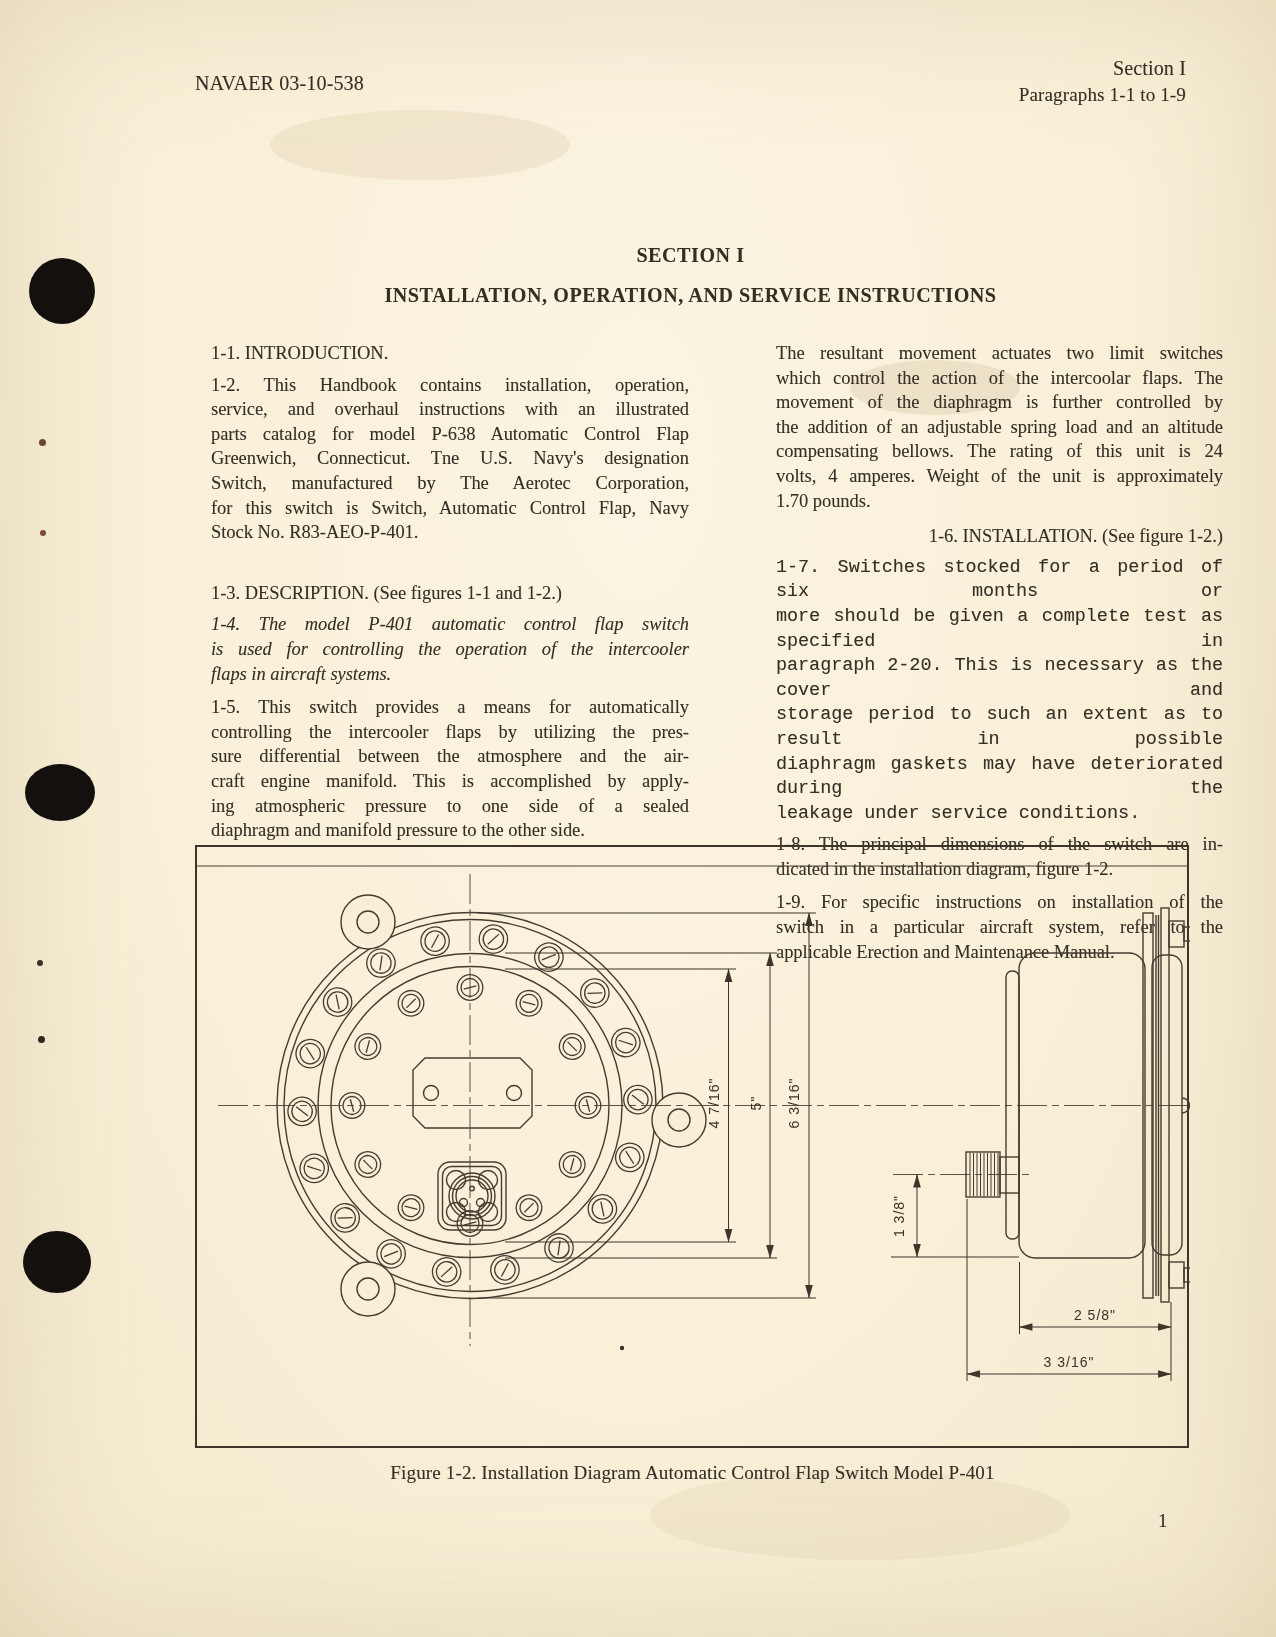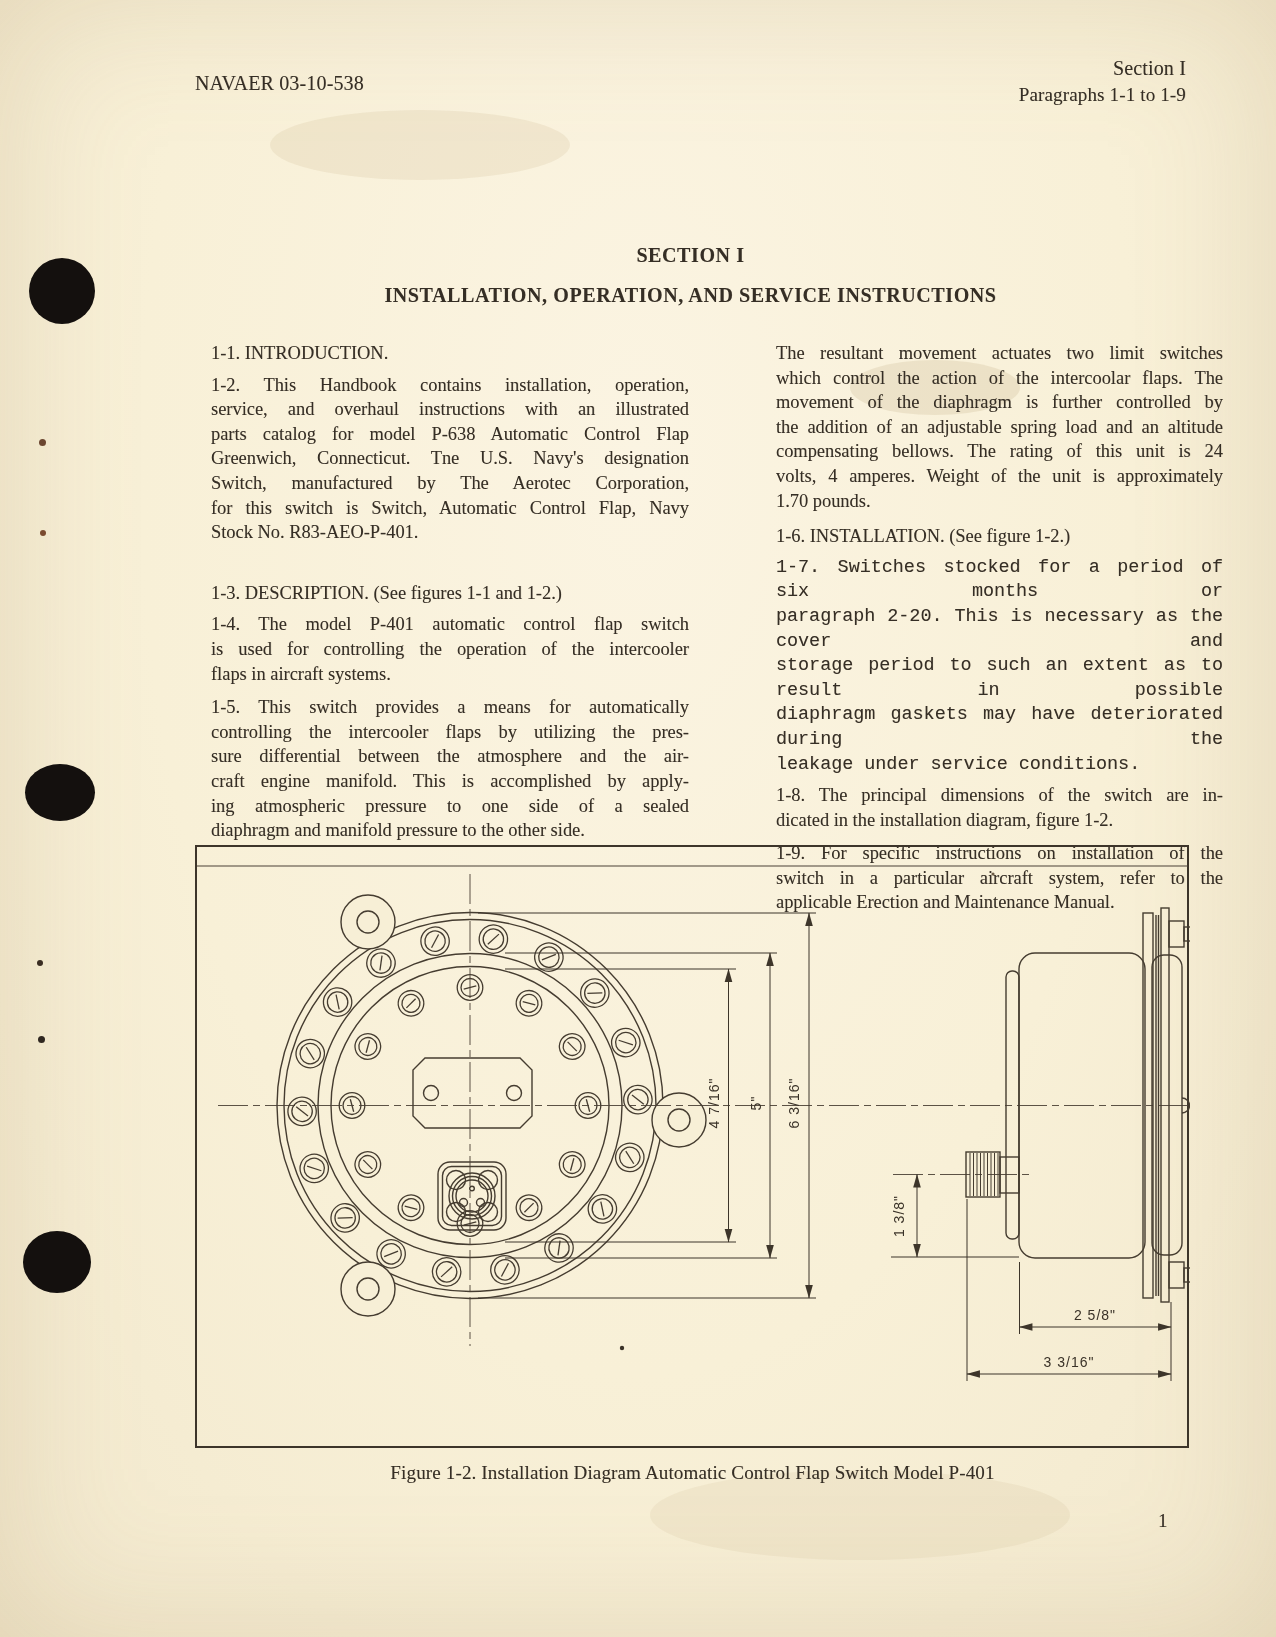--- a/index.html
+++ b/index.html
@@ -59,21 +59,21 @@
   <div style="margin-top:7px;">
       <div class="jline">1-2. This Handbook contains installation, operation,</div>
       <div class="jline">service, and overhaul instructions with an illustrated</div>
       <div class="jline">parts catalog for model P-638 Automatic Control Flap</div>
       <div class="jline">Greenwich, Connecticut. Tne U.S. Navy's designation</div>
       <div class="jline">Switch, manufactured by The Aerotec Corporation,</div>
       <div class="jline">for this switch is Switch, Automatic Control Flap, Navy</div>
       <div class="jline jlast">Stock No. R83-AEO-P-401.</div>
     </div>
   <div class="phead" style="margin-top:36px;">1-3. DESCRIPTION. (See figures 1-1 and 1-2.)</div>
-  <div style="margin-top:7px;">
+  <div style="margin-top:7px;font-style:italic;">
       <div class="jline">1-4. The model P-401 automatic control flap switch</div>
       <div class="jline">is used for controlling the operation of the intercooler</div>
       <div class="jline jlast">flaps in aircraft systems.</div>
     </div>
   <div style="margin-top:9px;">
       <div class="jline">1-5. This switch provides a means for automatically</div>
       <div class="jline">controlling the intercooler flaps by utilizing the pres-</div>
       <div class="jline">sure differential between the atmosphere and the air-</div>
       <div class="jline">craft engine manifold. This is accomplished by apply-</div>
       <div class="jline">ing atmospheric pressure to one side of a sealed</div>
@@ -84,23 +84,24 @@
 <div id="colR" class="col">
   <div>
       <div class="jline">The resultant movement actuates two limit switches</div>
       <div class="jline">which control the action of the intercoolar flaps. The</div>
       <div class="jline">movement of the diaphragm is further controlled by</div>
       <div class="jline">the addition of an adjustable spring load and an altitude</div>
       <div class="jline">compensating bellows. The rating of this unit is 24</div>
       <div class="jline">volts, 4 amperes. Weight of the unit is approximately</div>
       <div class="jline jlast">1.70 pounds.</div>
     </div>
-  <div class="phead" style="margin-top:11px;">1-6. INSTALLATION. (See figure 1-2.)</div>
+  <div class="phead" style="margin-top:11px;text-align:right;">1-6. INSTALLATION. (See figure 1-2.)</div>
   <div style="margin-top:7px;font-family:Liberation Mono, monospace;">
       <div class="jline">1-7. Switches stocked for a period of six months or</div>
+      <div class="jline">more should be given a complete test as specified in</div>
       <div class="jline">paragraph 2-20. This is necessary as the cover and</div>
       <div class="jline">storage period to such an extent as to result in possible</div>
       <div class="jline">diaphragm gaskets may have deteriorated during the</div>
       <div class="jline jlast">leakage under service conditions.</div>
     </div>
   <div style="margin-top:6px;">
       <div class="jline">1-8. The principal dimensions of the switch are in-</div>
       <div class="jline jlast">dicated in the installation diagram, figure 1-2.</div>
     </div>
   <div style="margin-top:9px;">

